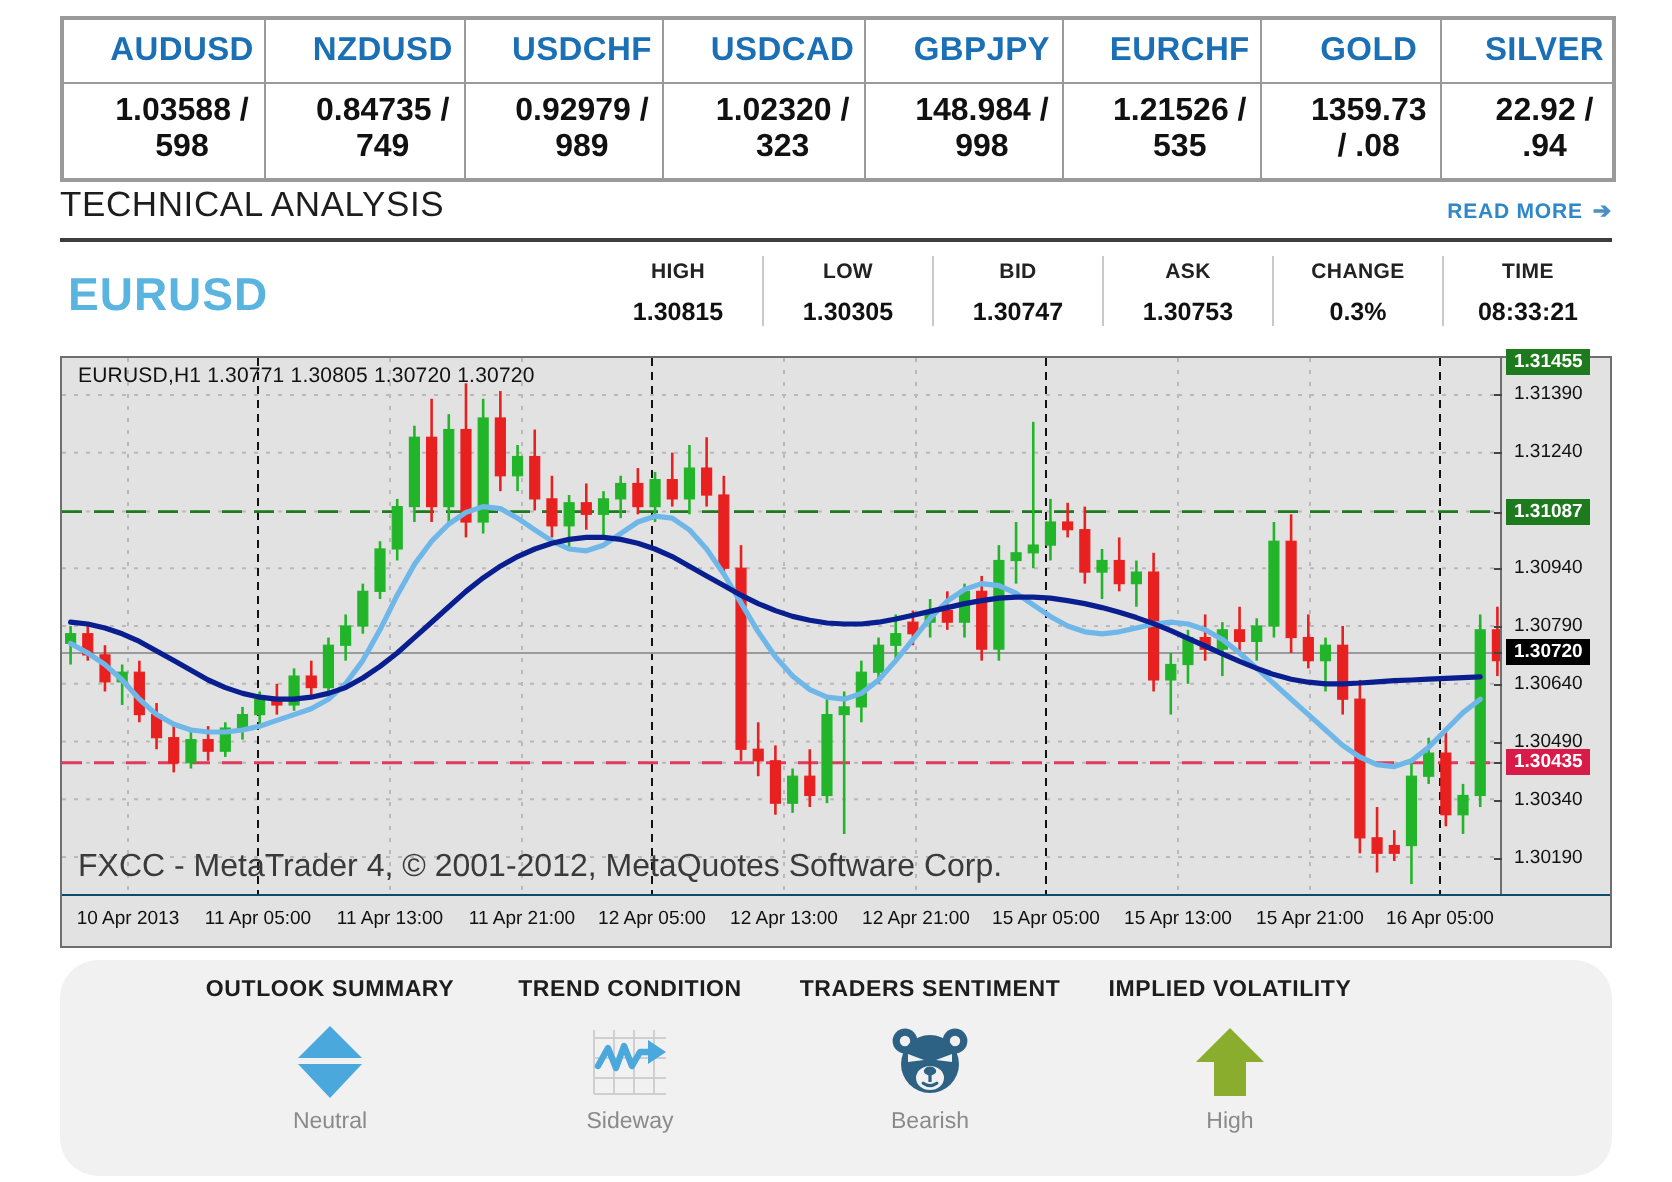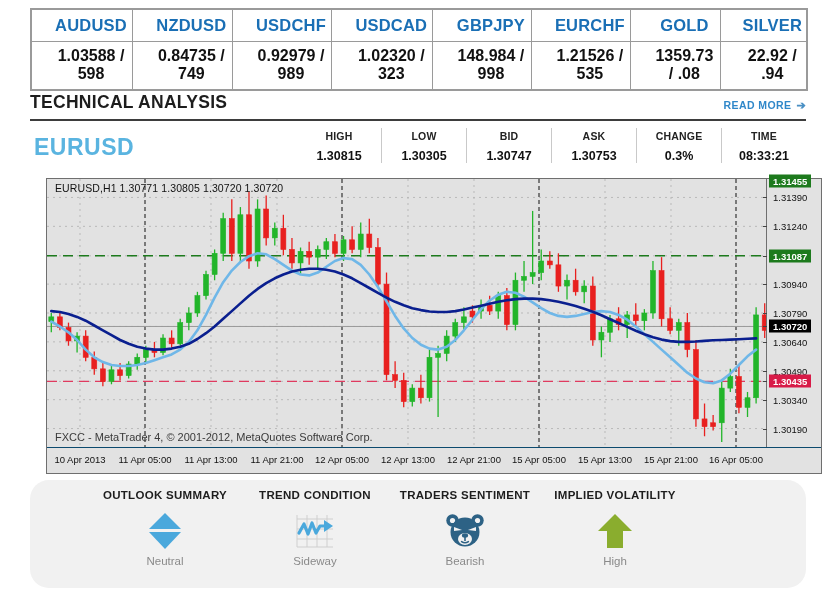--- a/index.html
+++ b/index.html
@@ -12,47 +12,47 @@
 
   
   .ticker{position:absolute;left:30px;top:8px;width:776px;border:1px solid #9a9a9a;border-collapse:collapse;}
   .ticker table{border-collapse:collapse;width:100%;}
   .ticker td{border:1px solid #9a9a9a;text-align:center;padding-left:20px;}
   .tk-sym{color:#1a6fb5;font-weight:bold;font-size:16.5px;letter-spacing:.2px;padding:6px 2px 6px;}
   .tk-val{color:#111;font-weight:bold;font-size:16px;padding:5px 2px 6px;}
 
   
   .sect{position:absolute;left:30px;top:92px;width:776px;}
-  .sect-title{font-size:17.5px;font-weight:bold;letter-spacing:.3px;color:#1d1d1d;display:inline-block;}
+  .sect-title{font-size:17.5px;font-weight:normal;letter-spacing:.3px;color:#1d1d1d;display:inline-block;}
   .readmore{float:right;color:#2f87c9;font-size:10.5px;font-weight:bold;letter-spacing:.4px;margin-top:7px;cursor:pointer;}
   .readmore .arr{display:inline-block;margin-left:5px;color:#4a90c4;font-size:11px;}
   .rule{position:absolute;left:30px;top:119px;width:776px;height:2px;background:#3d3d3d;}
 
   
   .quote{position:absolute;left:30px;top:128px;width:776px;height:46px;}
   .pairname{position:absolute;left:4px;top:6px;font-size:23px;font-weight:bold;color:#5ab4e0;letter-spacing:.5px;}
   .stats{position:absolute;right:0;top:0;display:flex;}
   .stat{width:84px;text-align:center;border-left:1px solid #c9c9c9;padding:2px 0 0;}
   .stat:first-child{border-left:none;}
   .stat .lb{font-size:10.5px;font-weight:bold;color:#222;letter-spacing:.2px;}
   .stat .vl{font-size:12.5px;font-weight:bold;color:#111;margin-top:7px;}
 
   
-  .chartwrap{position:absolute;left:46px;top:178px;width:776px;height:296px;
+  .chartwrap{position:absolute;left:30px;top:178px;width:776px;height:296px;
              border:1px solid #6f6f6f;background:#eab308;box-sizing:border-box;}
   .plot{position:absolute;left:0;top:0;width:722px;height:268px;overflow:hidden;}
   .axis-y{position:absolute;right:0;top:0;width:54px;height:268px;
           border-left:1px solid #6f6f6f;background:#e2e2e2;}
   .axis-x{position:absolute;left:0;bottom:0;width:100%;height:26px;
           border-top:1px solid #0c4a6e;background:#e2e2e2;box-sizing:border-box;}
   .ylab{position:absolute;left:6px;font-size:9.5px;color:#111;transform:translateY(-50%);white-space:nowrap;}
   .ylab.badge{left:2px;padding:1px 4px;color:#fff;font-weight:bold;}
   .ytick{position:absolute;left:-4px;width:4px;height:1px;background:#444;}
   .xlab{position:absolute;top:6px;font-size:9.5px;color:#111;white-space:nowrap;transform:translateX(-50%);}
-  .wm{position:absolute;left:8px;bottom:4px;font-size:11px;color:#3a3a3a;white-space:nowrap;}
+  .wm{position:absolute;left:8px;bottom:4px;font-size:16px;color:#3a3a3a;white-space:nowrap;}
   .ohlc{position:absolute;left:8px;top:3px;font-size:10.5px;color:#111;white-space:nowrap;letter-spacing:.1px;}
 
   
   .indic{position:absolute;left:30px;top:480px;width:776px;height:108px;background:#f1f1f1;border-radius:19px;}
   .icell{position:absolute;top:0;width:180px;text-align:center;}
   .icell .ttl{font-size:11.5px;font-weight:bold;color:#1d1d1d;letter-spacing:.3px;margin-top:9px;}
   .icell .ico{height:44px;margin-top:8px;display:flex;align-items:center;justify-content:center;}
   .icell .val{font-size:11.5px;color:#8a8a8a;margin-top:2px;}
 </style>
 </head>

